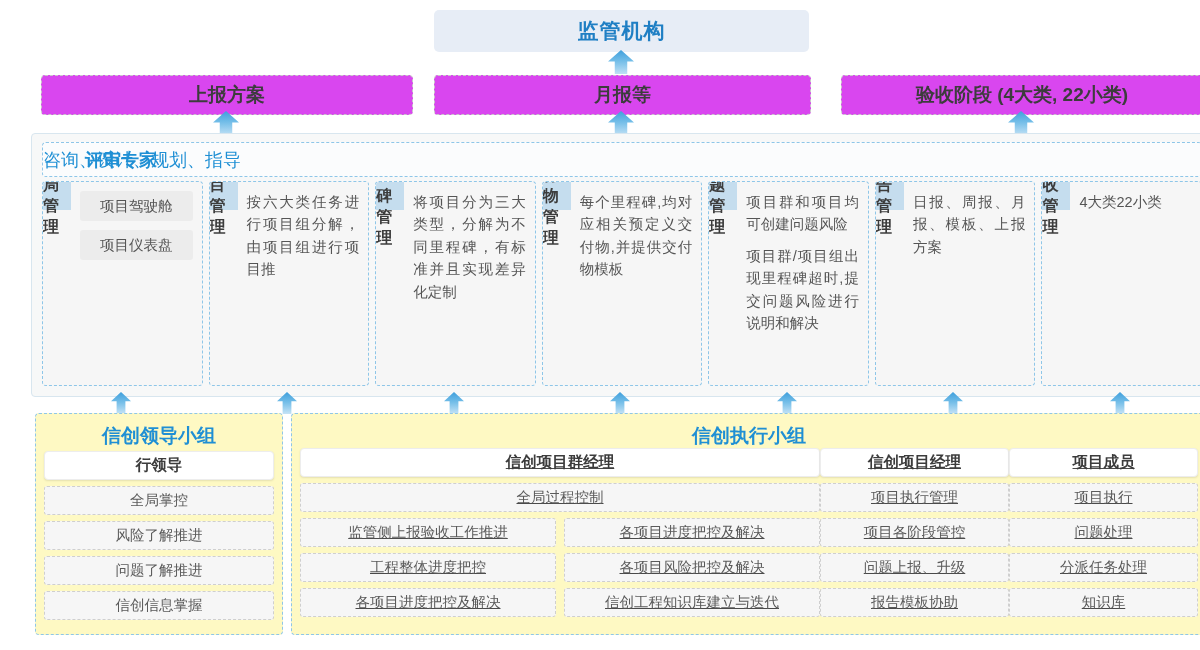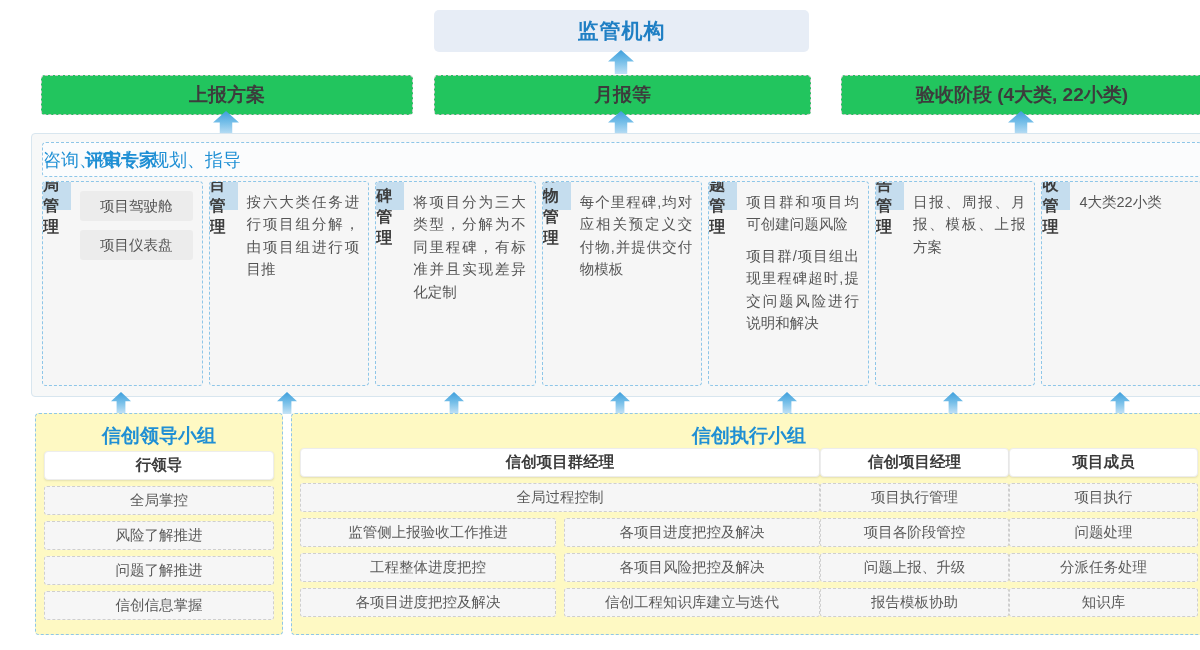--- a/index.html
+++ b/index.html
@@ -9,21 +9,21 @@
     font-family:"Liberation Sans","DejaVu Sans",sans-serif;
     color:#4a4a4a;
     overflow:hidden;
   }
   .page{position:relative;width:1200px;height:650px;margin-left:21px;}
 
   
   .dashed{
     border:1px dashed #c9c9c9;
     border-radius:4px;
-    background:#22c55e;
+    background:#d946ef;
   }
 
   
   .regulator{
     position:absolute;left:413px;top:10px;width:375px;height:42px;
     background:#e7edf6;border-radius:5px;
     display:flex;align-items:center;justify-content:center;
     color:#1f7fc4;font-size:21px;font-weight:bold;letter-spacing:1px;
   }
 
@@ -120,21 +120,21 @@
     font-size:15.5px;font-weight:bold;color:#3c3c3c;
   }
   .task{
     border:1px dashed #cfcfcf;border-radius:3px;background:#f6f6f6;
     height:27px;display:flex;align-items:center;justify-content:center;
     font-size:14.5px;color:#5a5a5a;white-space:nowrap;
   }
   .left-stack{padding:0 8px;display:flex;flex-direction:column;gap:6px;margin-top:2px;}
   .right-inner{
     position:absolute;left:8px;top:34px;right:8px;bottom:8px;
-    display:flex;gap:0;
+    display:flex;gap:0;text-decoration:underline;
   }
   .pgm-block{flex:0 0 520px;display:flex;flex-direction:column;gap:6px;}
   .pgm-sub{display:flex;gap:8px;}
   .pgm-sub>div{flex:1 1 0;display:flex;flex-direction:column;gap:6px;}
   .role-block{flex:1 1 0;display:flex;flex-direction:column;gap:6px;}
 </style>
 </head>
 <body>
 
 <div class="page">

